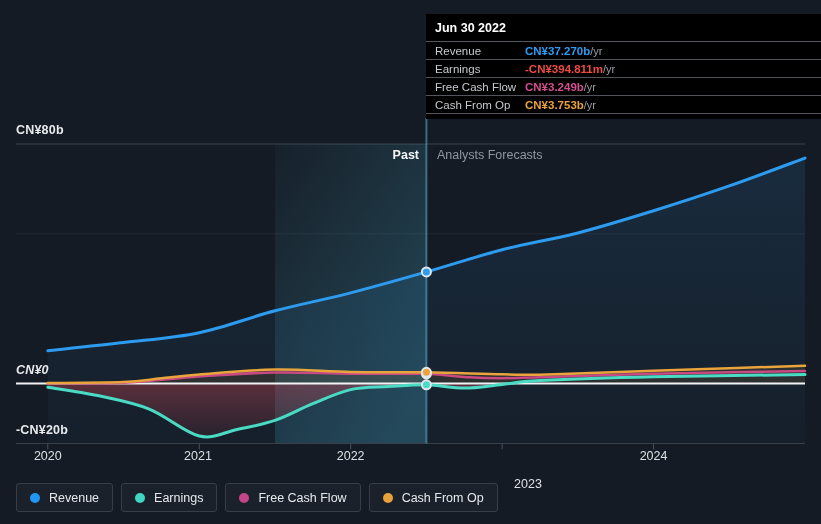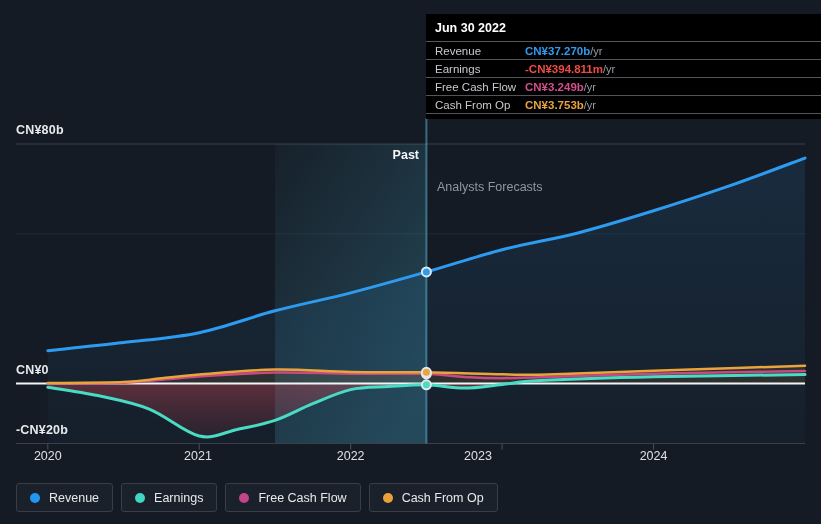--- a/index.html
+++ b/index.html
@@ -17,21 +17,21 @@
   }
   .x-tick-label{
     position:absolute;top:449px;transform:translateX(-50%);
     color:#dde0e3;font-size:12.5px;z-index:3;white-space:nowrap;
   }
   .past-label{
     position:absolute;top:148px;right:402px;color:#f3f5f7;font-weight:700;
     font-size:12.5px;z-index:3;padding-left:9px;
   }
   .forecast-label{
-    position:absolute;top:148px;left:437px;color:#8f969f;font-size:12.5px;z-index:3;margin-top:32px;
+    position:absolute;top:148px;left:437px;color:#8f969f;font-size:12.5px;z-index:3;
   }
   .tooltip{
     position:absolute;left:426px;top:14px;width:406px;box-sizing:border-box;
     background:#000;z-index:5;padding-bottom:5px;
   }
   .tt-title{
     height:27px;line-height:28px;padding:0 9px;color:#fff;font-size:12.5px;
     font-weight:700;border-bottom:1px solid #55595e;
   }
   .tt-row{
@@ -89,27 +89,27 @@
       <path d="M47.802303262961146,383.3005C60.422264875245126,383.2006666666667,98.28214971209707,383.8495833333333,123.52207293666503,382.7015C148.761996161233,381.5534166666667,174.00191938580096,378.1091666666666,199.2418426103689,376.412C224.48176583493685,374.71483333333333,249.7216890595048,372.96775,274.96161228407277,372.5185C300.20153550864075,372.06925,325.4414587332087,373.49137583333334,350.6813819577767,373.7165C375.92130518234467,373.94162416666666,407.4712092130546,373.32016166666665,426.40115163148056,373.869245C445.33109404990654,374.4183283333333,451.64107485604853,376.28770749999995,464.2610364683325,377.01099999999997C476.8809980806165,377.7342925,483.19097888675844,378.35875,502.1209213051844,378.209C521.0508637236104,378.05925,552.6007677543204,376.86125000000004,577.8406909788883,376.1125C603.0806142034563,375.36375,628.3205374280243,374.36541666666665,653.5604606525923,373.7165C678.8003838771602,373.06758333333335,704.0403071017281,372.66825,729.2802303262961,372.219C754.520153550864,371.76975,792.380038387716,371.22066666666666,805,371.021" fill="none" stroke="#c94a82" stroke-width="2.5" stroke-linecap="round"></path>
       <path d="M47.802303262961146,383.001C60.422264875245126,382.85125,104.59213051823906,382.90116666666665,123.52207293666503,382.1025C142.452015355091,381.3038333333334,148.761996161233,379.45691666666664,161.38195777351697,378.209C174.00191938580096,376.96108333333336,180.31190019194293,376.06258333333335,199.2418426103689,374.615C218.1717850287949,373.16741666666667,249.7216890595048,369.97275,274.96161228407277,369.5235C300.20153550864075,369.07425,325.4414587332087,371.44678916666663,350.6813819577767,371.91949999999997C375.92130518234467,372.3922108333333,401.1612284069126,371.96043166666664,426.40115163148056,372.359765C451.64107485604853,372.7590983333333,481.9289827255312,373.93962750000003,502.1209213051844,374.31550000000004C522.3128598848376,374.69137250000006,522.3128598848319,375.214,547.5527831093999,374.615C572.7927063339679,374.016,623.2725527831096,371.76975,653.5604606525923,370.7215C683.8483685220749,369.67325,704.0403071017281,369.1740833333334,729.2802303262961,368.32550000000003C754.520153550864,367.4769166666667,792.380038387716,366.07925,805,365.63" fill="none" stroke="#e9a43c" stroke-width="2.5" stroke-linecap="round"></path>
       <path d="M47.802303262961146,387.194C56.13147792706673,388.5916666666667,80.86660268713231,391.93608333333333,97.77735124759468,395.58C114.68809980805705,399.22391666666664,132.356046065273,402.31875,149.26679462573537,409.0575C166.17754318619774,415.79625,184.60268714012133,432.61816666666664,199.2418426103689,436.0125C213.88099808061648,439.40683333333334,224.48176583493685,432.01916666666665,237.10172744722084,429.4235C249.72168905950483,426.82783333333333,262.3416506717888,424.7313333333333,274.96161228407277,420.4385C287.58157389635676,416.14566666666667,300.20153550864075,408.80791666666664,312.82149712092473,403.6665C325.4414587332087,398.5250833333333,338.0614203454927,392.43525,350.6813819577767,389.59C363.3013435700607,386.74474999999995,375.9213051823446,387.39616250000006,388.5412667946286,386.595C401.1612284069126,385.7938375,413.7811900191966,384.53344166666665,426.40115163148056,384.78302499999995C439.02111324376455,385.03260833333326,451.64107485604853,388.1399208333333,464.2610364683325,388.0925C476.8809980806165,388.04507916666665,489.50095969290044,385.7464166666666,502.1209213051844,384.4985C514.7408829174684,383.25058333333334,514.7408829174684,381.9028333333333,539.9808061420364,380.605C565.2207293666044,379.3071666666667,609.3905950095983,377.70983333333334,653.5604606525923,376.7115C697.7303262955862,375.71316666666667,779.760076775432,374.9644166666667,805,374.615" fill="none" stroke="#49dbc3" stroke-width="3" stroke-linecap="round"></path>
       <circle cx="426.40115163148056" cy="373.869245" r="4.5" fill="#c94a82" stroke="#e3e8ec" stroke-width="2"></circle>
       <circle cx="426.40115163148056" cy="372.359765" r="4.5" fill="#e9a43c" stroke="#e3e8ec" stroke-width="2"></circle>
       <circle cx="426.40115163148056" cy="384.78302499999995" r="4.5" fill="#49dbc3" stroke="#e3e8ec" stroke-width="2"></circle>
       <circle cx="426.40115163148056" cy="271.97634999999997" r="4.5" fill="#2d9cf0" stroke="#e3e8ec" stroke-width="2"></circle>
     </svg>
 
   <div class="axis-label" style="top: 123px;">CN¥80b</div>
-  <div class="axis-label" style="top: 362.6px;">CN¥0</div>
+  <div class="axis-label" style="top: 362.6px; font-style: italic;">CN¥0</div>
   <div class="axis-label" style="top: 422.5px;">-CN¥20b</div>
 
   <div class="x-tick-label" style="left: 47.8023px; text-align: right;">2020</div>
   <div class="x-tick-label" style="left: 198px;">2021</div>
   <div class="x-tick-label" style="left: 350.681px;">2022</div>
-  <div class="x-tick-label" style="left: 478px;">2023</div>
+  <div class="x-tick-label" style="left: 528px; margin-top: 28px;">2023</div>
   <div class="x-tick-label" style="left: 653.56px;">2024</div>
 
   <div class="past-label">Past</div>
   <div class="forecast-label">Analysts Forecasts</div>
 
   <div class="tooltip">
     <div class="tt-title">Jun 30 2022</div>
     <div class="tt-row">
       <span class="tt-label">Revenue</span>
       <span class="tt-value" style="color: rgb(45, 156, 244);">CN¥37.270b</span>

